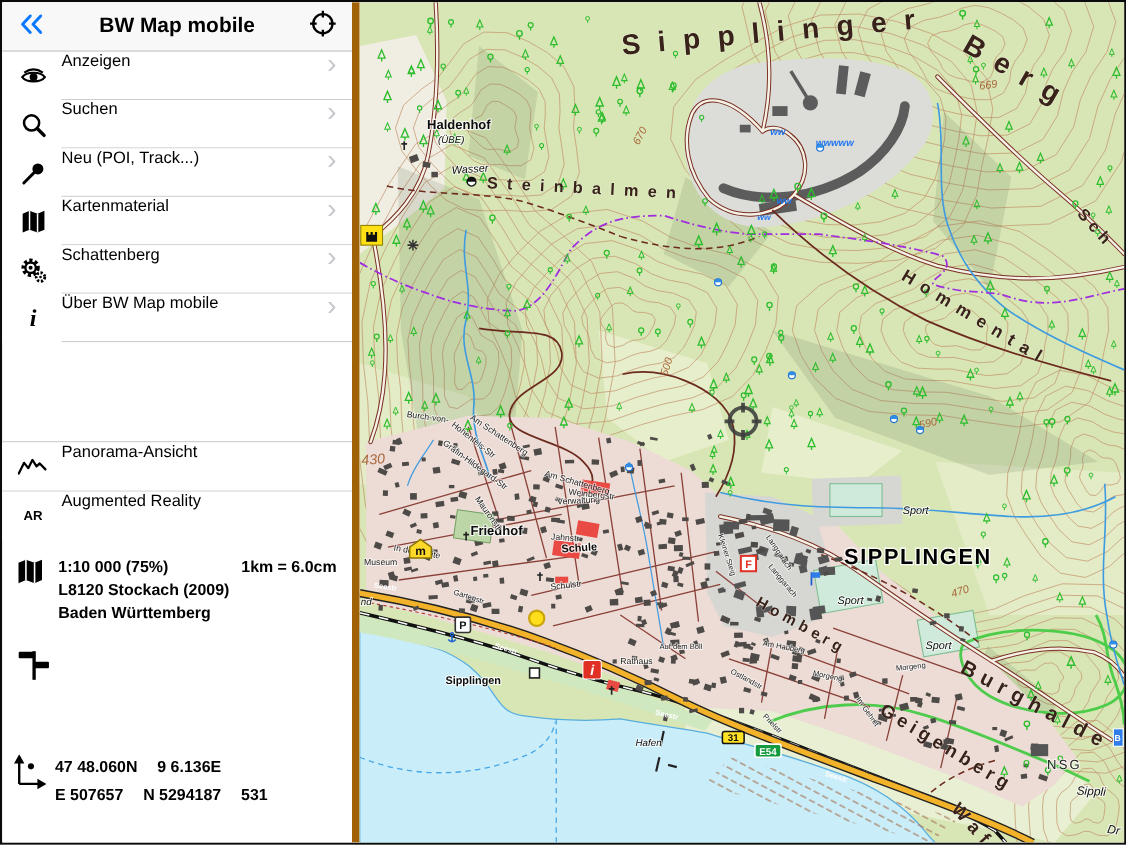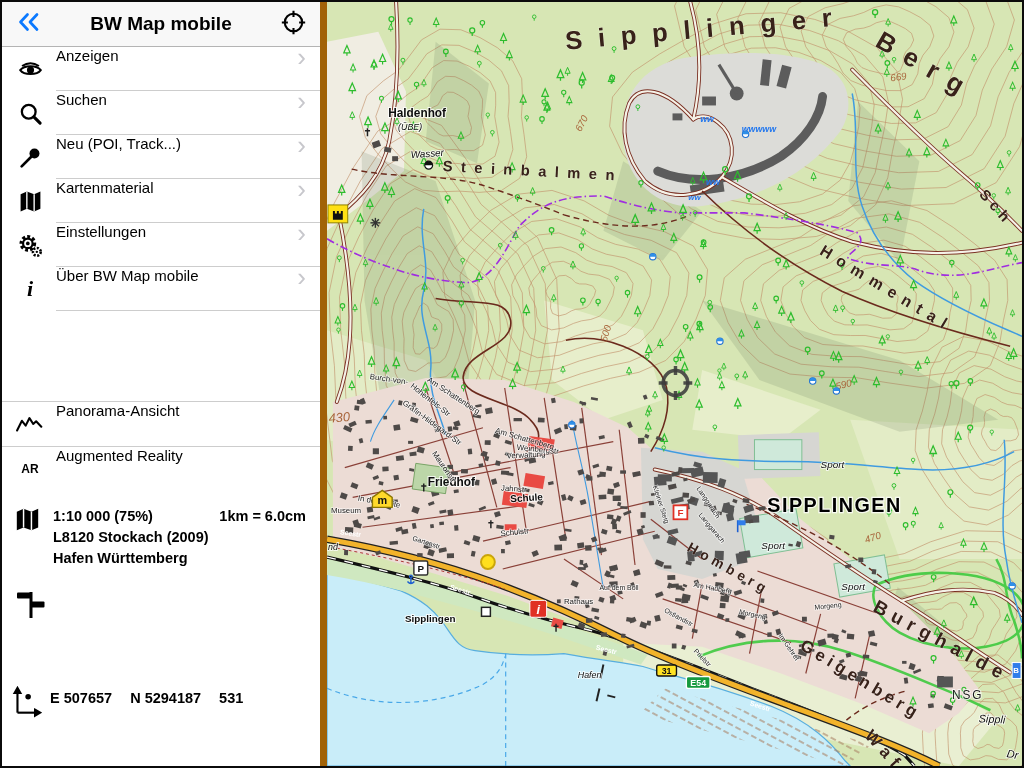--- a/index.html
+++ b/index.html
@@ -115,21 +115,21 @@
     <div class="menu-row sep-inset">
       <span class="icon">
         <svg width="26" height="26" viewBox="0 0 24 24">
             <circle cx="10" cy="10.5" r="6" fill="none" stroke="#000" stroke-width="3.4" stroke-dasharray="2.6 1.9"></circle>
             <circle cx="10" cy="10.5" r="4.4" fill="none" stroke="#000" stroke-width="2"></circle>
             <circle cx="10" cy="10.5" r="1.7" fill="#000"></circle>
             <circle cx="18.3" cy="18.3" r="3.6" fill="none" stroke="#000" stroke-width="2.4" stroke-dasharray="1.9 1.4"></circle>
             <circle cx="18.3" cy="18.3" r="1.1" fill="#000"></circle>
           </svg>
       </span>
-      <span class="label">Einstellungen</span>
+      <span class="label">Schattenberg</span>
       <span class="chev">›</span>
     </div>
     <div class="menu-row sep-inset">
       <span class="icon" style="font-family:'Liberation Serif',serif;font-style:italic;font-weight:700;font-size:22px;">i</span>
       <span class="label">Über BW Map mobile</span>
       <span class="chev">›</span>
     </div>
 
     <div class="tools">
       <div class="menu-row sep-full" style="border-top:1px solid #cdcdcd;margin-top:48px;">
@@ -152,21 +152,21 @@
             <path d="M2.5,5 L8.5,2.5 L15.5,5 L21.5,2.5 L21.5,19 L15.5,21.5 L8.5,19 L2.5,21.5 Z" fill="#000"></path>
             <path d="M8.5,2.5 V19 M15.5,5 V21.5" stroke="#fff" stroke-width="1.3" fill="none"></path>
           </svg>
       </span>
       <span class="lines">
         <span class="scale-row">
           <span>1:10 000 (75%)</span>
           <span>1km = 6.0cm</span>
         </span>
         <span style="display:block">L8120 Stockach (2009)</span>
-        <span style="display:block">Hafen Württemberg</span>
+        <span style="display:block">Baden Württemberg</span>
       </span>
     </div>
 
     <div class="signpost">
       <svg width="30" height="32" viewBox="0 0 30 32">
           <rect x="13.5" y="4" width="3" height="26" fill="#000"></rect>
           <rect x="1" y="4.5" width="15" height="6" rx="1" fill="#000"></rect>
           <rect x="15" y="13.5" width="13.5" height="6" rx="1" fill="#000"></rect>
         </svg>
     </div>
@@ -177,20 +177,24 @@
             <g stroke="#000" stroke-width="2" fill="#000">
               <line x1="7" y1="4" x2="7" y2="25"></line>
               <line x1="7" y1="25" x2="26" y2="25"></line>
               <path d="M4.3,6.5 L7,1.8 L9.7,6.5 Z"></path>
               <path d="M23.5,22.3 L28.2,25 L23.5,27.7 Z"></path>
             </g>
             <circle cx="17" cy="10" r="2.6" fill="#000"></circle>
           </svg>
       </span>
       <span class="lines">
+        <span style="display:block">
+          <span class="sp">47 48.060N</span>
+          <span>9 6.136E</span>
+        </span>
         <span style="display:block">
           <span class="sp">E 507657</span>
           <span class="sp">N 5294187</span>
           <span>531</span>
         </span>
       </span>
     </div>
   </div>
 
   <div class="map">

